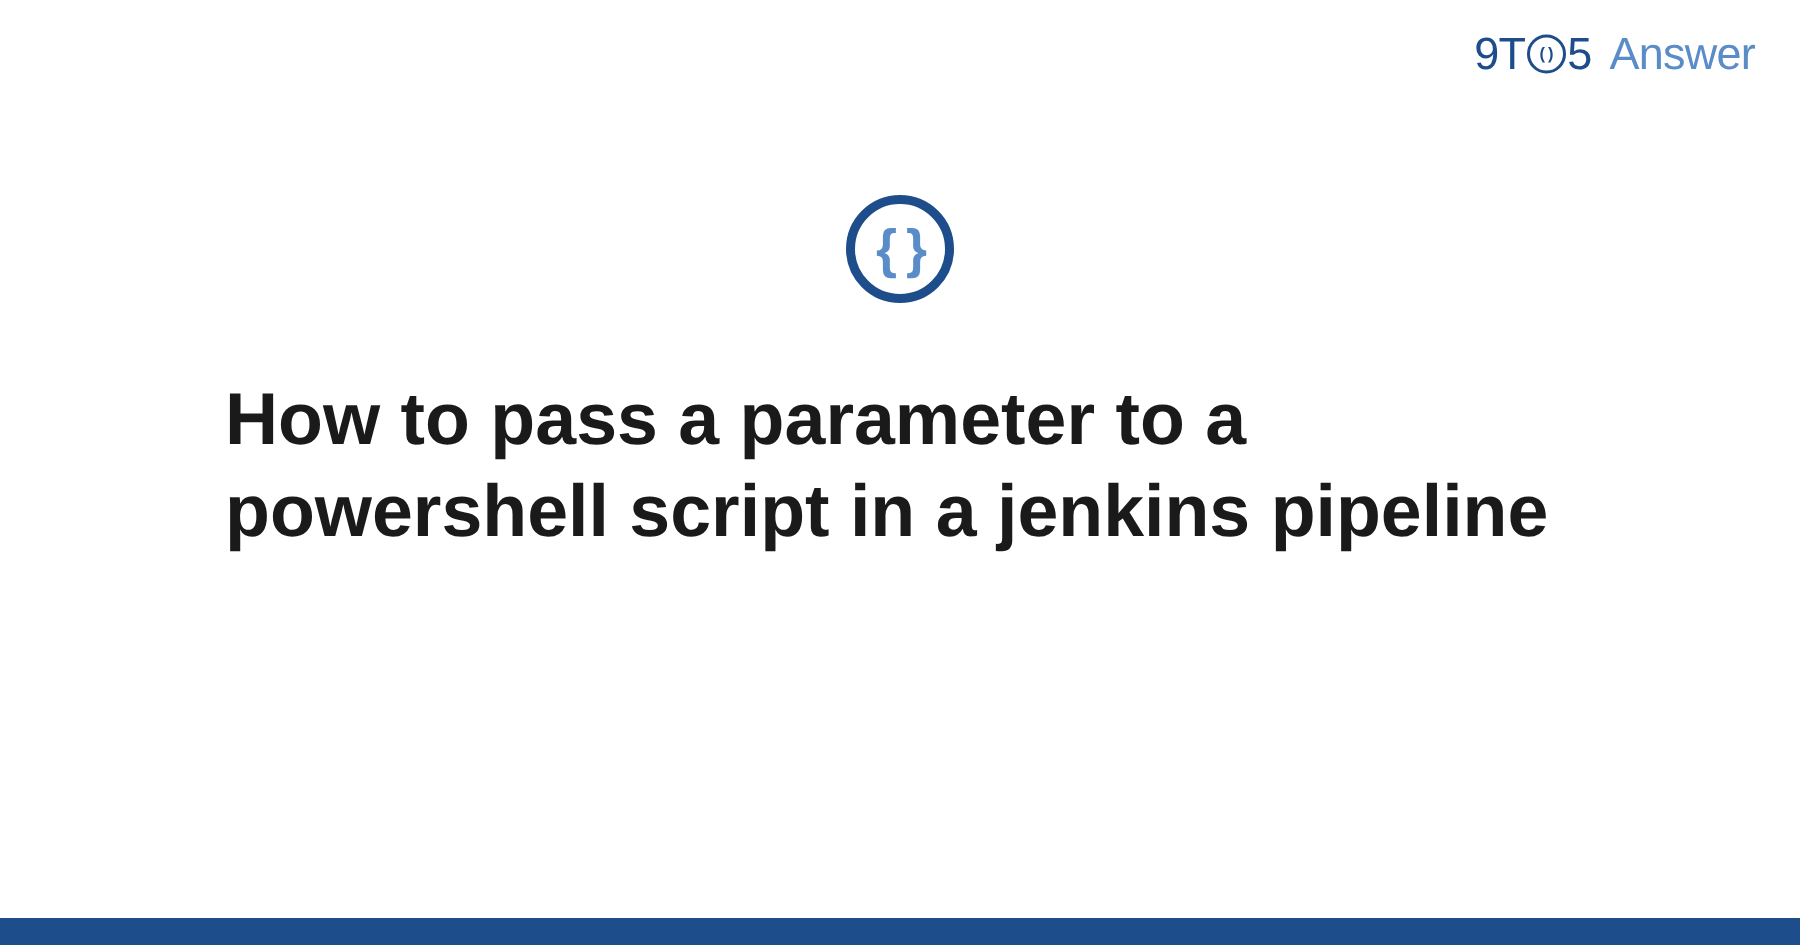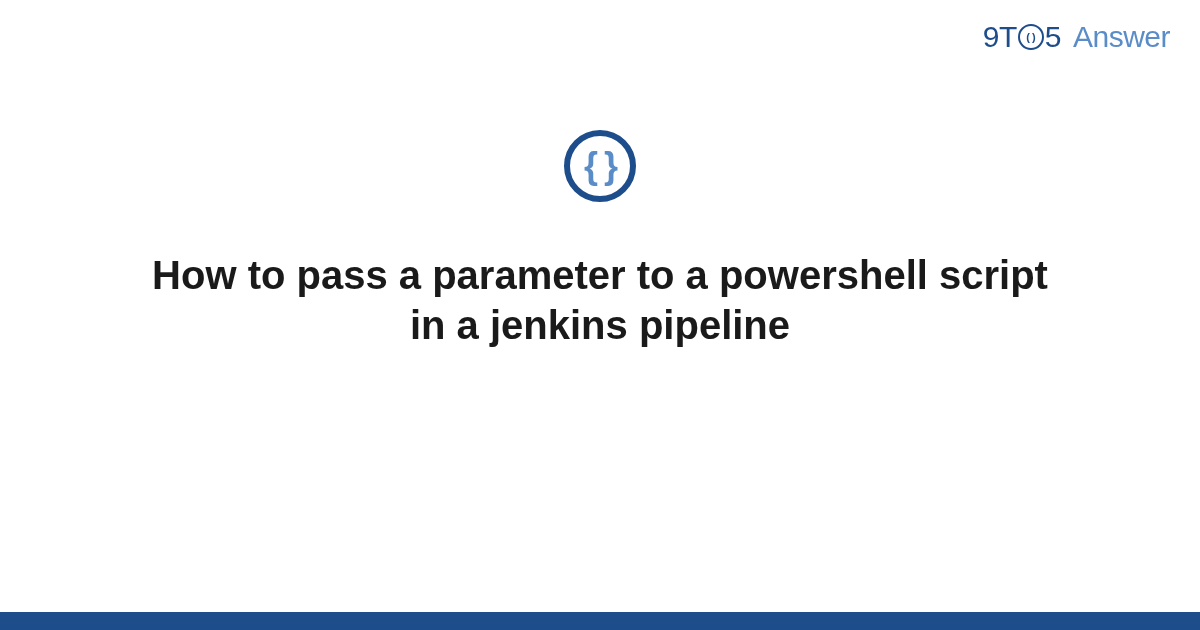--- a/index.html
+++ b/index.html
@@ -85,24 +85,23 @@
       margin-bottom: 48px;
     }
     .braces {
       font-size: 36px;
       font-weight: 700;
       color: #5a8dc8;
       letter-spacing: -2px;
       line-height: 1;
     }
     .title {
-      font-size: 40px;
+      font-size: 49px;
       font-weight: 700;
       color: #1a1a1a;
-      text-align: center;
       line-height: 1.25;
       max-width: 900px;
     }
     .footer-bar {
       position: absolute;
       bottom: 0;
       left: 0;
       right: 0;
       height: 18px;
       background: #1e4d8b;

